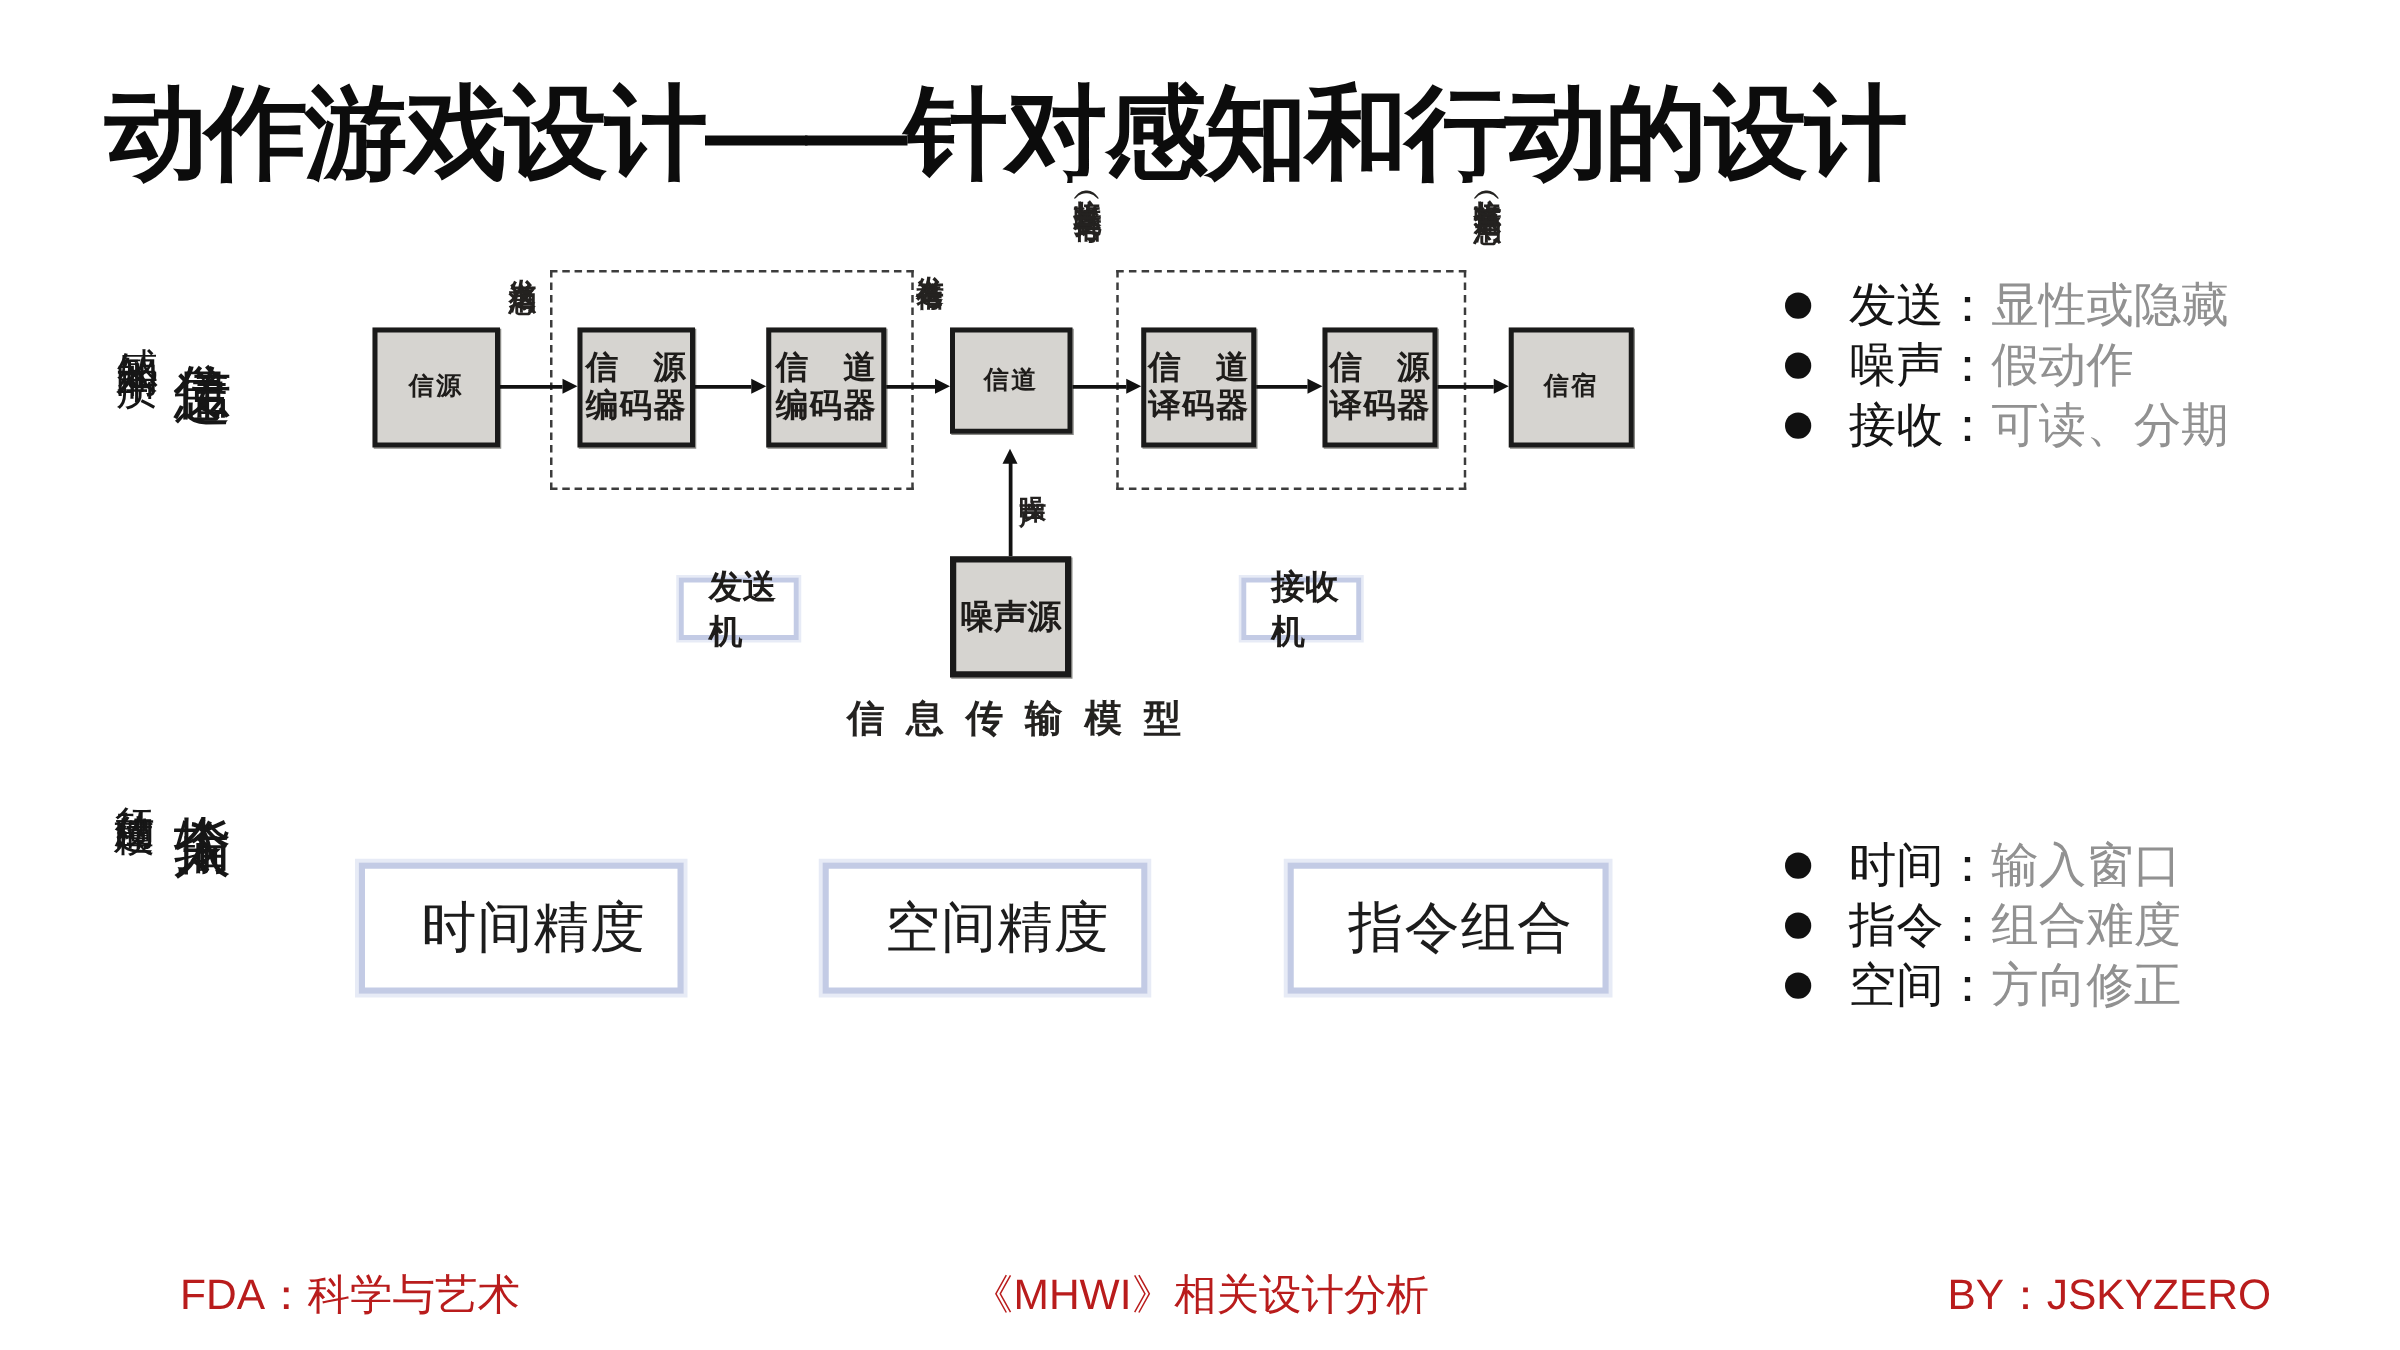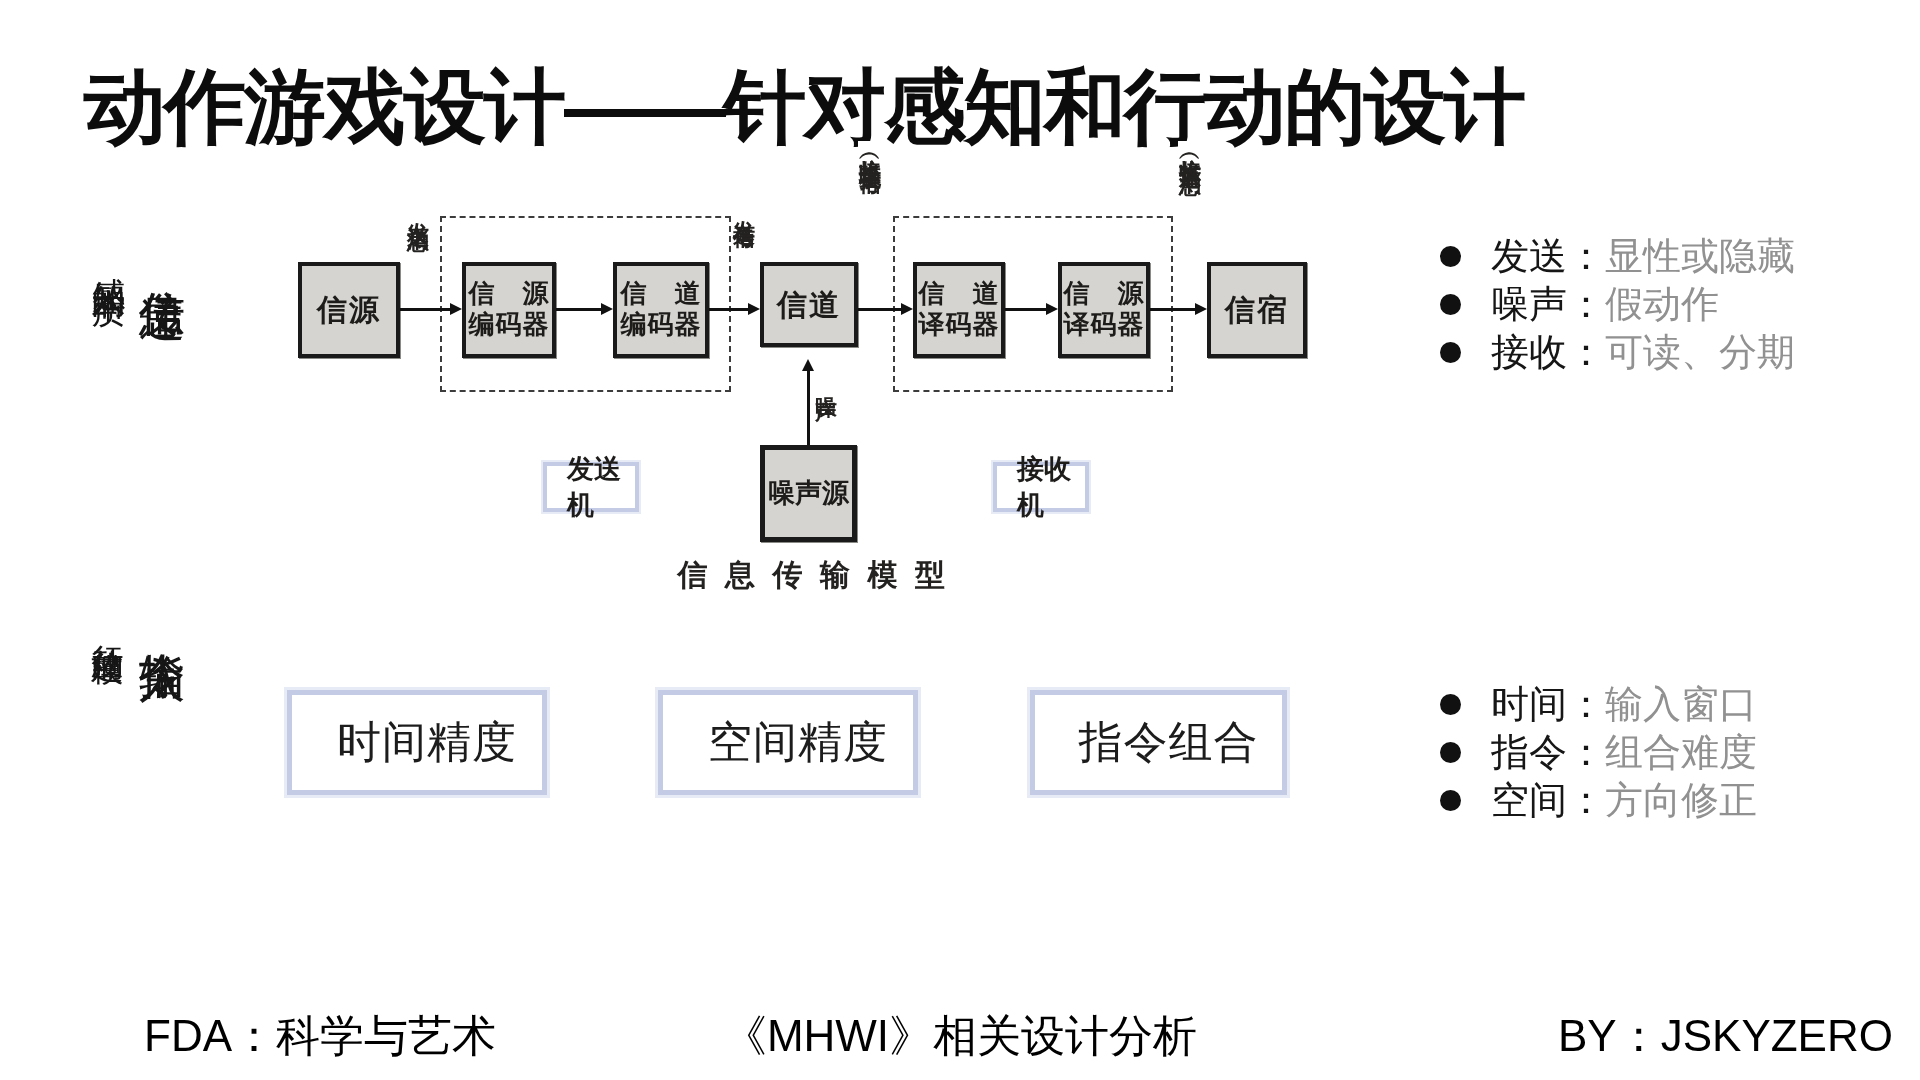--- a/index.html
+++ b/index.html
@@ -17,21 +17,21 @@
   .v-big{font-size:46px;letter-spacing:1px;font-weight:500;}
   .v-small{font-size:34px;letter-spacing:4px;font-weight:400;}
 
   
   .scan{position:absolute;left:290px;top:135px;width:1040px;height:480px;
         font-family:"Liberation Serif",serif;}
   .sbox{position:absolute;box-sizing:border-box;background:#d6d4d0;border:4px solid #1a1a1a;
         display:flex;align-items:center;justify-content:center;text-align:center;
         font-weight:700;color:#1e1c1a;box-shadow:1px 1px 0 #8a8a86;}
   .sbox .lbl{white-space:pre-line;line-height:1.18;}
-  .one-line{font-size:30px;letter-spacing:2px;}
+  .one-line{font-size:20px;letter-spacing:2px;}
   .two-line{font-size:26px;letter-spacing:1px;}
 
   .dashedbox{position:absolute;border:2px dashed #3c3c3c;box-sizing:border-box;}
 
   .harrow{position:absolute;height:3px;background:#111;}
   .harrow::after{content:"";position:absolute;right:-12px;top:-5px;width:0;height:0;
         border-left:12px solid #111;border-top:6px solid transparent;border-bottom:6px solid transparent;}
   .varrow{position:absolute;width:3px;background:#111;}
   .varrow::after{content:"";position:absolute;top:-11px;left:-5px;width:0;height:0;
         border-bottom:12px solid #111;border-left:6px solid transparent;border-right:6px solid transparent;}
@@ -46,28 +46,28 @@
   
   .ppbox{position:absolute;box-sizing:border-box;background:#ffffff;
         border:5px solid #c3cbe5;box-shadow:0 0 0 3px #e7ebf6;
         display:flex;align-items:center;justify-content:center;color:#1c1c1c;
         font-family:"Liberation Sans",sans-serif;padding-left:20px;}
   .tagbox{border-width:4px;box-shadow:0 0 0 2px #e7ebf6;font-size:27px;font-weight:700;
         font-family:"Liberation Serif",serif;color:#1e1c1a;}
   .bigbox{font-size:44px;letter-spacing:1px;}
 
   
-  .bullets{position:absolute;left:1428px;margin:12px;padding:0;list-style:none;}
+  .bullets{position:absolute;left:1428px;margin:0;padding:0;list-style:none;}
   .bullet-row{display:flex;align-items:center;height:48px;font-size:38px;white-space:nowrap;}
   .dot{width:21px;height:21px;border-radius:50%;background:#111;margin-right:30px;flex:none;}
   .blabel{color:#161616;}
   .bvalue{color:#919191;}
 
   
-  .footer-item{position:absolute;top:1016px;font-size:44px;line-height:40px;color:#000000;white-space:nowrap;}
+  .footer-item{position:absolute;top:1016px;font-size:34px;line-height:40px;color:#b91c1c;white-space:nowrap;}
   .footer-center{left:0;width:1920px;text-align:center;}
 </style>
 </head>
 <body>
 
 <div class="slide">
 
   <h1 class="title">动作游戏设计——针对感知和行动的设计</h1>
 
   <div class="vtext v-big" style="left:132px;top:254px;">信息传递</div>

